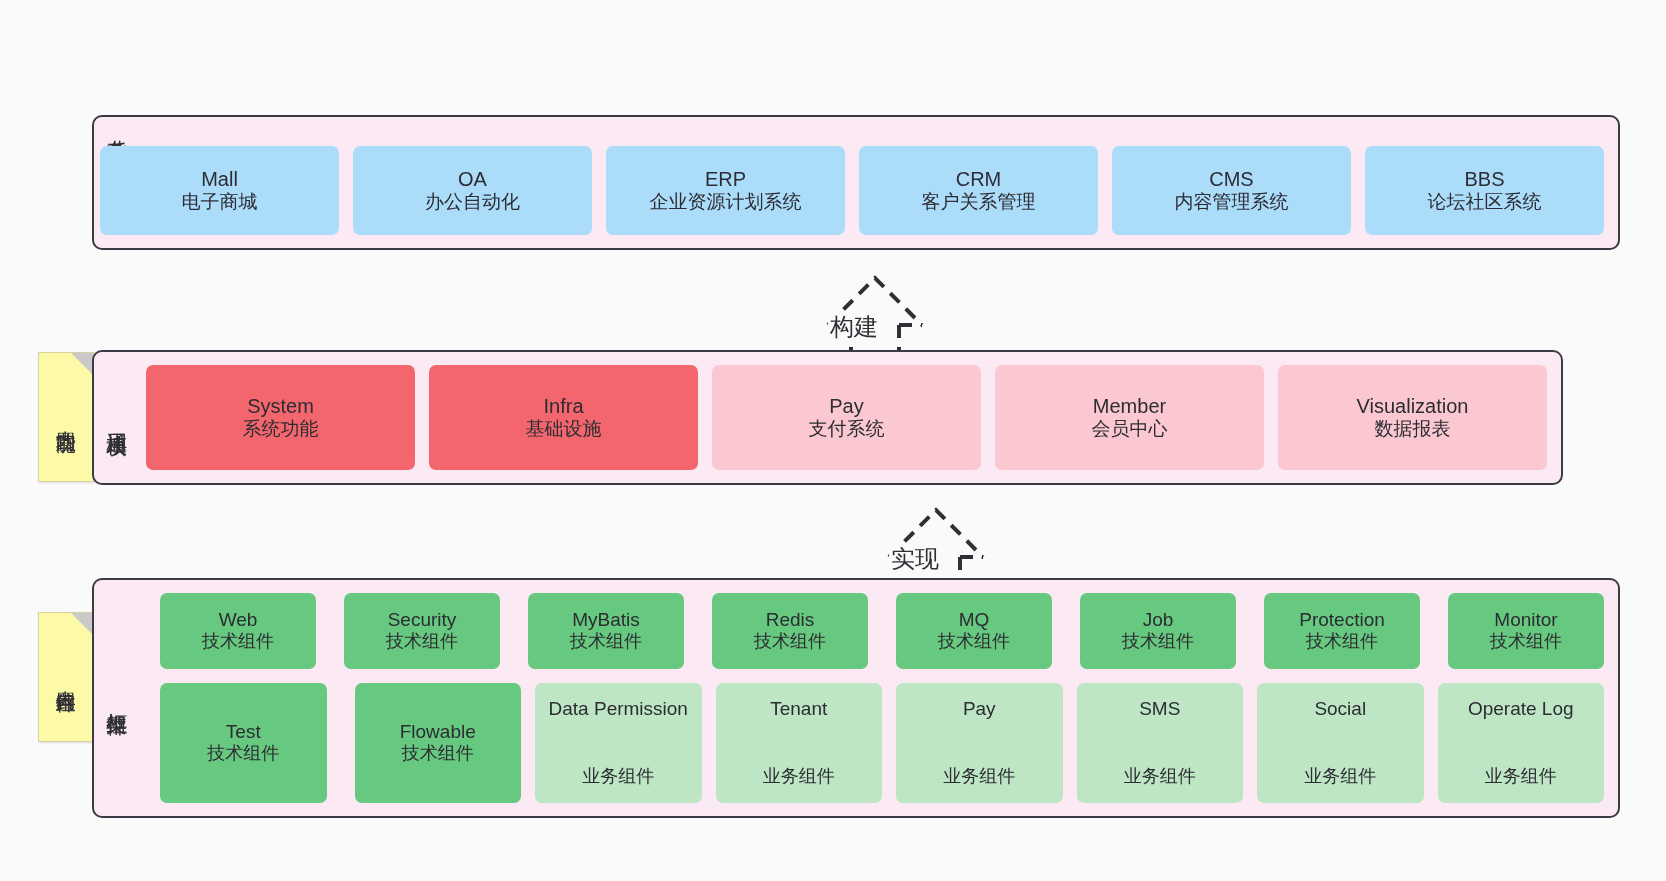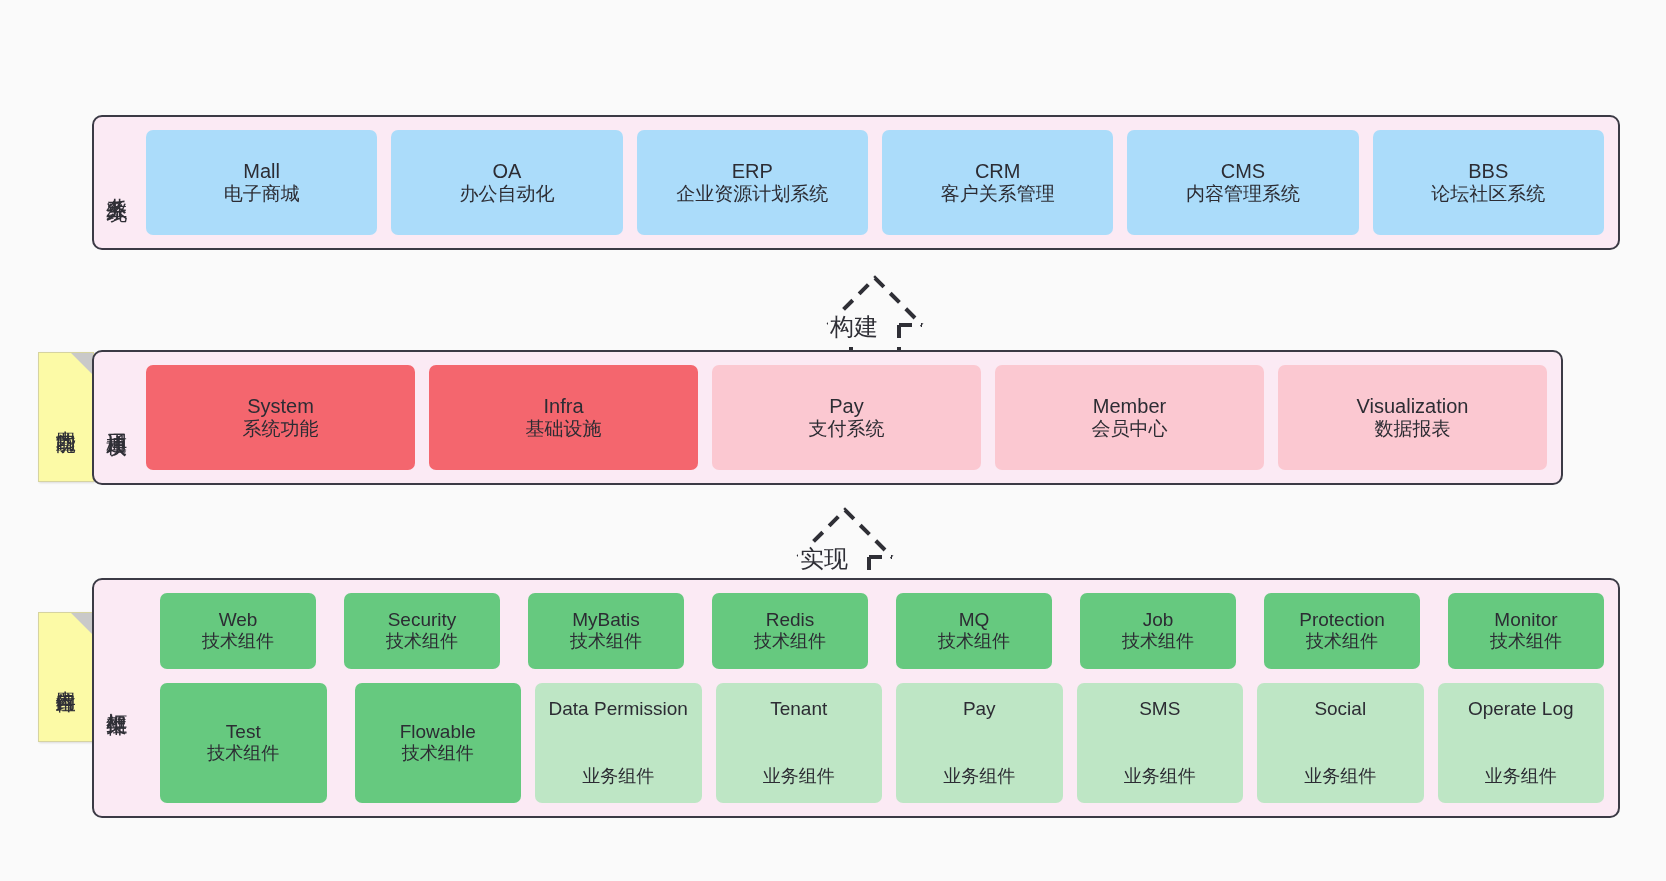--- a/index.html
+++ b/index.html
@@ -116,21 +116,21 @@
     background: #fafafa;
     padding: 0 2px;
     white-space: nowrap;
   }
 </style>
 </head>
 <body>
 
 <div id="canvas">
 
-  <div class="layer" id="layer-business" style="left:92px; top:115px; width:1528px; height:135px;">
+  <div class="layer" id="layer-business" style="left:92px; top:115px; width:1528px; height:135px;flex-direction:column;">
     <div class="layer-title">业务系统</div>
     <div class="layer-body">
       <div class="row">
         <div class="box c-blue">
           <span class="t1">Mall</span>
           <span class="t2">电子商城</span>
         </div>
         <div class="box c-blue">
           <span class="t1">OA</span>
           <span class="t2">办公自动化</span>
@@ -192,21 +192,21 @@
           <span class="t2">会员中心</span>
         </div>
         <div class="box c-pink">
           <span class="t1">Visualization</span>
           <span class="t2">数据报表</span>
         </div>
       </div>
     </div>
   </div>
 
-  <div class="arrow" style="left:765px; top:500px; width:160px; height:90px;">
+  <div class="arrow" style="left:856px; top:500px; width:160px; height:90px;">
     <svg width="160" height="90" viewBox="0 0 160 90">
       <polyline points="33,57 80,10 127,57" fill="none" stroke="#2f2f36" stroke-width="4" stroke-dasharray="13,9" stroke-linecap="butt"></polyline>
       <polyline points="33,57 56,57" fill="none" stroke="#2f2f36" stroke-width="4" stroke-dasharray="13,9"></polyline>
       <polyline points="104,57 127,57" fill="none" stroke="#2f2f36" stroke-width="4" stroke-dasharray="13,9"></polyline>
       <polyline points="56,57 56,90" fill="none" stroke="#2f2f36" stroke-width="4" stroke-dasharray="13,9"></polyline>
       <polyline points="104,57 104,90" fill="none" stroke="#2f2f36" stroke-width="4" stroke-dasharray="13,9"></polyline>
     </svg>
     <span class="arrow-label" style="left:33px; top:43px;">实现</span>
   </div>
 

